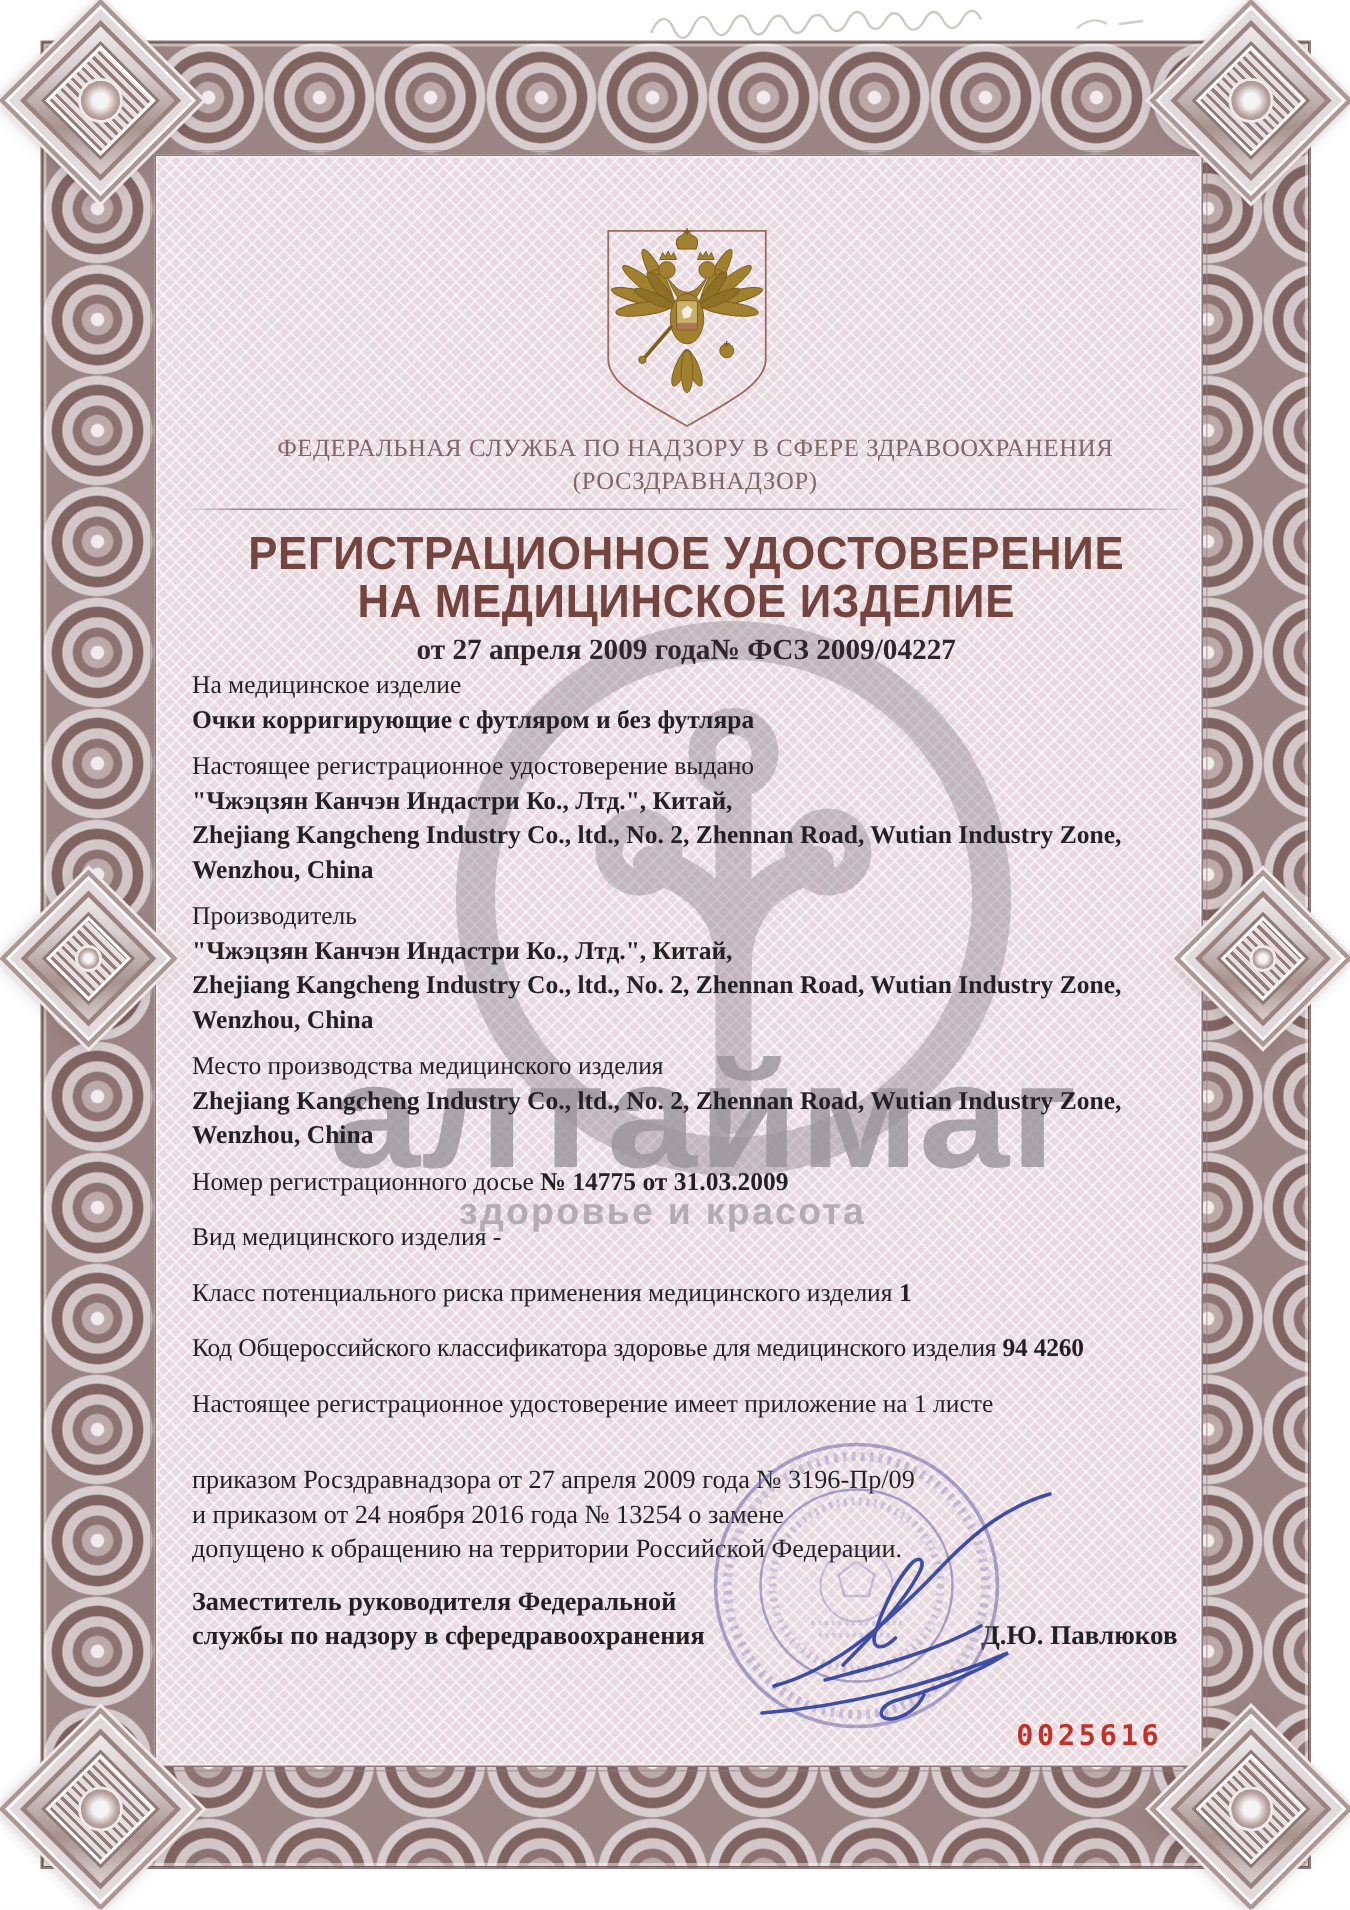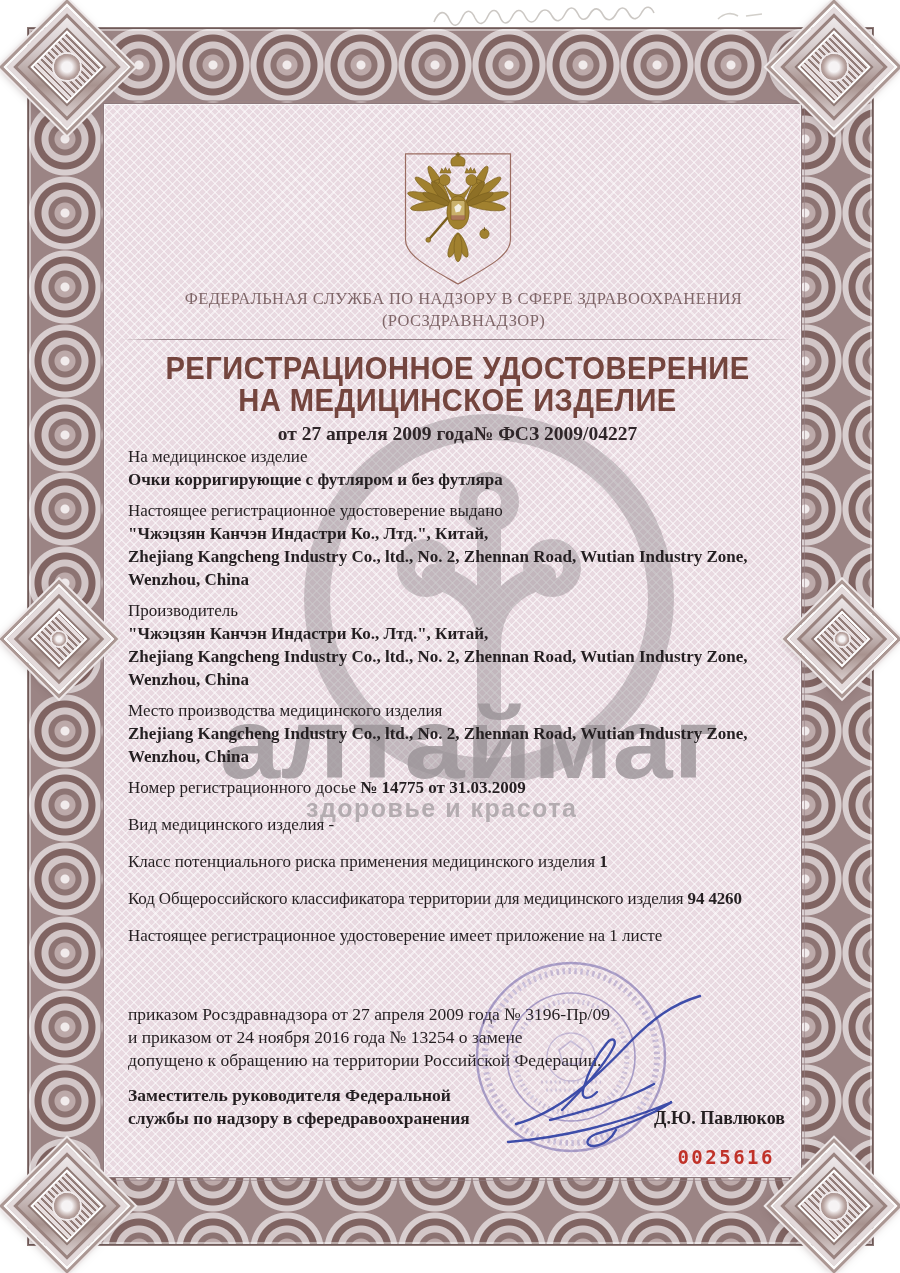--- a/index.html
+++ b/index.html
@@ -67,21 +67,21 @@
                rgba(131,112,116,.85) 94%, rgba(150,130,134,0));}
   .title{margin-top:13px;text-align:center;color:#74453e;font-family:"Liberation Sans",sans-serif;
     font-weight:700;font-size:31px;line-height:1.06;transform:scaleX(.94);letter-spacing:.5px;}
   .dateline{margin-top:5px;display:flex;justify-content:center;
     font-weight:700;font-size:19.5px;color:#2f2629;}
   .body-start{margin-top:16px;}
   .para{margin:0 0 8px 0;font-size:17px;line-height:23px;}
   .para.single{margin-bottom:14px;}
   .b{font-weight:700;}
   .tight{letter-spacing:-0.15px;}
-  .orders{margin-top:56px;font-size:17.5px;line-height:23px;}
+  .orders{margin-top:28px;font-size:17.5px;line-height:23px;}
   .signblock{display:flex;justify-content:space-between;align-items:flex-end;margin-top:12px;
     font-weight:700;font-size:17.5px;line-height:23px;}
   .signer-name{font-size:18px;padding-right:2px;white-space:nowrap;}
 
   .stamp{position:absolute;left:352px;top:838px;z-index:4;opacity:.55;}
   .signature{position:absolute;left:396px;top:886px;z-index:5;}
   .serial{position:absolute;right:26px;top:1042px;z-index:6;color:#c03229;
     font-family:"DejaVu Sans Mono",monospace;font-size:19px;font-weight:700;letter-spacing:2.5px;}
 </style>
 </head>
@@ -248,21 +248,21 @@
         <div class="para single">
           <span>Вид медицинского изделия -</span>
         </div>
 
         <div class="para single">
           <span>Класс потенциального риска применения медицинского изделия</span>
           <span class="b">1</span>
         </div>
 
         <div class="para single tight">
-          <span>Код Общероссийского классификатора территории для медицинского изделия</span>
+          <span>Код Общероссийского классификатора здоровье для медицинского изделия</span>
           <span class="b">94 4260</span>
         </div>
 
         <div class="para single">
           <span>Настоящее регистрационное удостоверение имеет приложение на 1 листе</span>
         </div>
 
         <div class="orders">
           <div>приказом Росздравнадзора от 27 апреля 2009 года № 3196-Пр/09</div>
           <div>и приказом от 24 ноября 2016 года № 13254 о замене</div>

